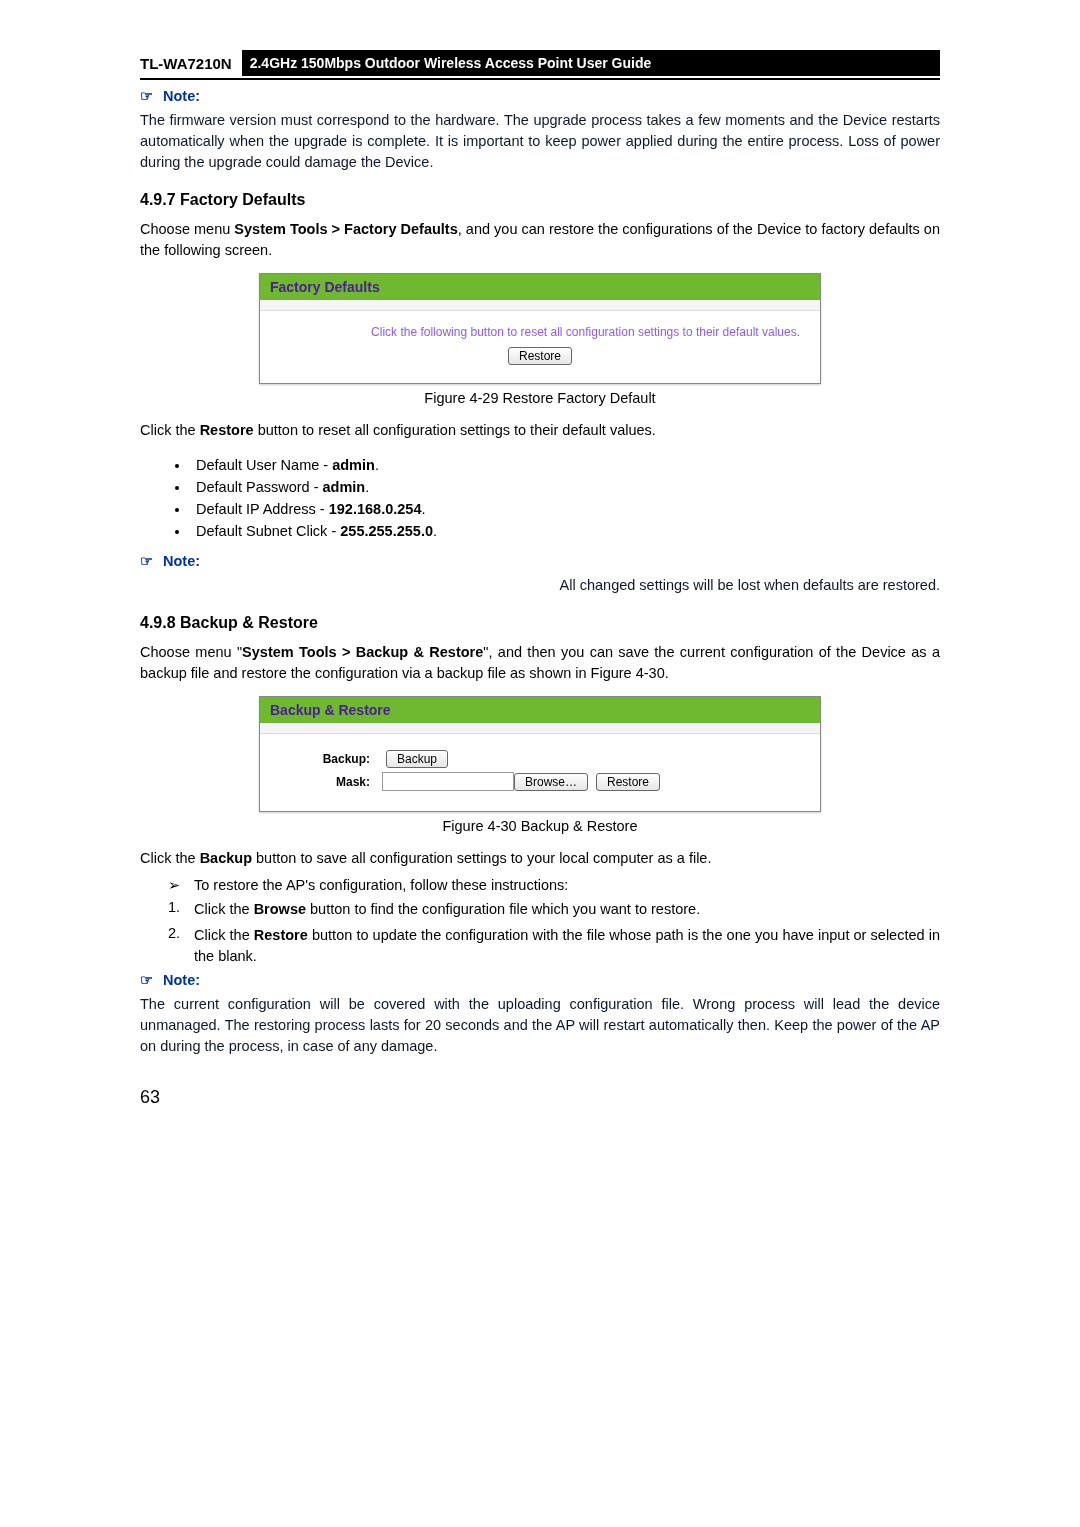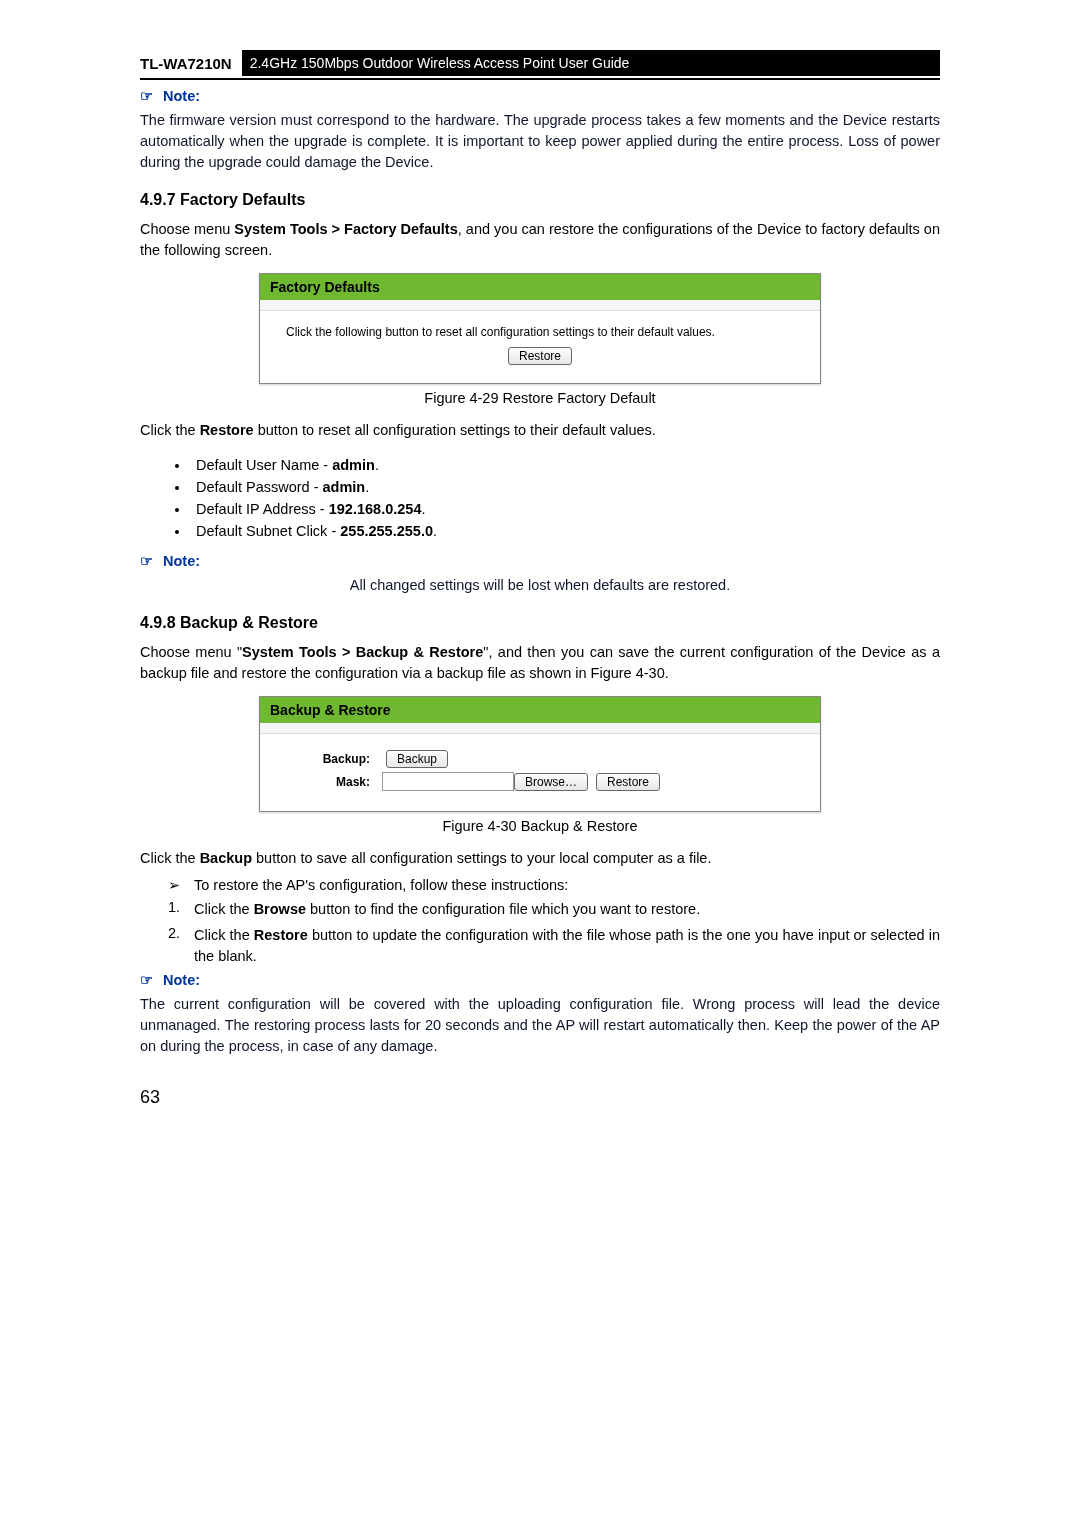--- a/index.html
+++ b/index.html
@@ -25,21 +25,21 @@
   .header-model {
     font-weight: bold;
     font-size: 15px;
     padding: 4px 10px 4px 0;
     align-self: center;
   }
   .header-guide {
     flex: 1;
     background: #000;
     color: #fff;
-    font-weight: normal;
+    font-weight: bold;
     font-size: 14px;
     padding: 5px 8px;
   }
   .note-label {
     color: #003399;
     font-weight: bold;
     margin: 6px 0;
   }
   .hand-icon {
     font-family: "Segoe UI Symbol", sans-serif;
@@ -64,40 +64,40 @@
   .bold { font-weight: bold; }
   .screenshot-box {
     width: 560px;
     margin: 12px auto 6px auto;
     border: 1px solid #888;
     font-size: 12px;
     box-shadow: 0 1px 2px rgba(0,0,0,.2);
   }
   .screenshot-header {
     background: #6fb930;
-    color: #000000;
+    color: #4c1d95;
     font-weight: bold;
     padding: 5px 10px;
     font-size: 14px;
   }
   .screenshot-thin-bar {
     height: 10px;
     background: #f5f5f5;
     border-bottom: 1px solid #ddd;
   }
   .screenshot-body {
     padding: 14px 20px 18px 20px;
     text-align: center;
     background: #fff;
   }
   .screenshot-body .instruction {
     font-size: 12px;
-    color: #000000;
+    color: #8b5cf6;
     margin-bottom: 8px;
-    text-align: left;
+    text-align: right;
     padding-left: 6px;
   }
   .ui-button {
     display: inline-block;
     border: 1px solid #666;
     border-radius: 3px;
     background: linear-gradient(#fefefe, #e6e6e6);
     font-size: 12px;
     padding: 1px 10px;
     margin: 0 4px;
@@ -212,21 +212,21 @@
     <li><span>Default User Name - </span><span class="bold">admin</span><span>.</span></li>
     <li><span>Default Password - </span><span class="bold">admin</span><span>.</span></li>
     <li><span>Default IP Address - </span><span class="bold">192.168.0.254</span><span>.</span></li>
     <li><span>Default Subnet Click - </span><span class="bold">255.255.255.0</span><span>.</span></li>
   </ul>
 
   <div class="note-label">
     <span class="hand-icon">☞</span>
     <span>Note:</span>
   </div>
-  <div class="note-text" style="text-align:center;">All changed settings will be lost when defaults are restored.</div>
+  <div class="note-text" style="text-align:right;">All changed settings will be lost when defaults are restored.</div>
 
   <div class="section-title">4.9.8  Backup &amp; Restore</div>
 
   <div class="body-text">
     <span>Choose menu "</span><span class="bold">System Tools &gt; Backup &amp; Restore</span><span>", and then you can save the current configuration of the Device as a backup file and restore the configuration via a backup file as shown in Figure 4-30.</span>
   </div>
 
   <div class="screenshot-box">
     <div class="screenshot-header">Backup &amp; Restore</div>
     <div class="screenshot-thin-bar"></div>

